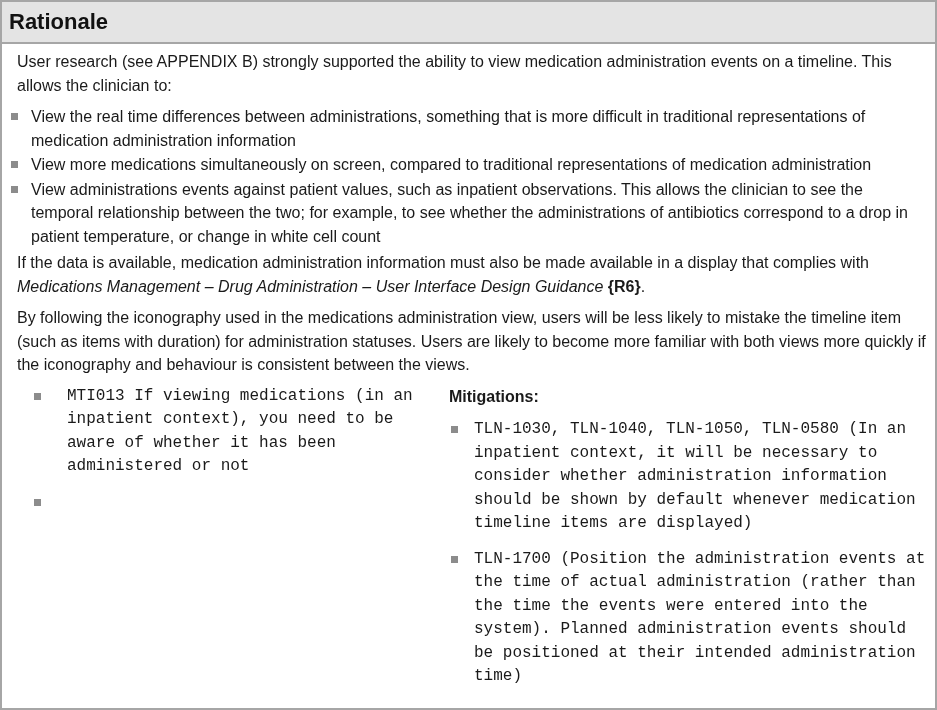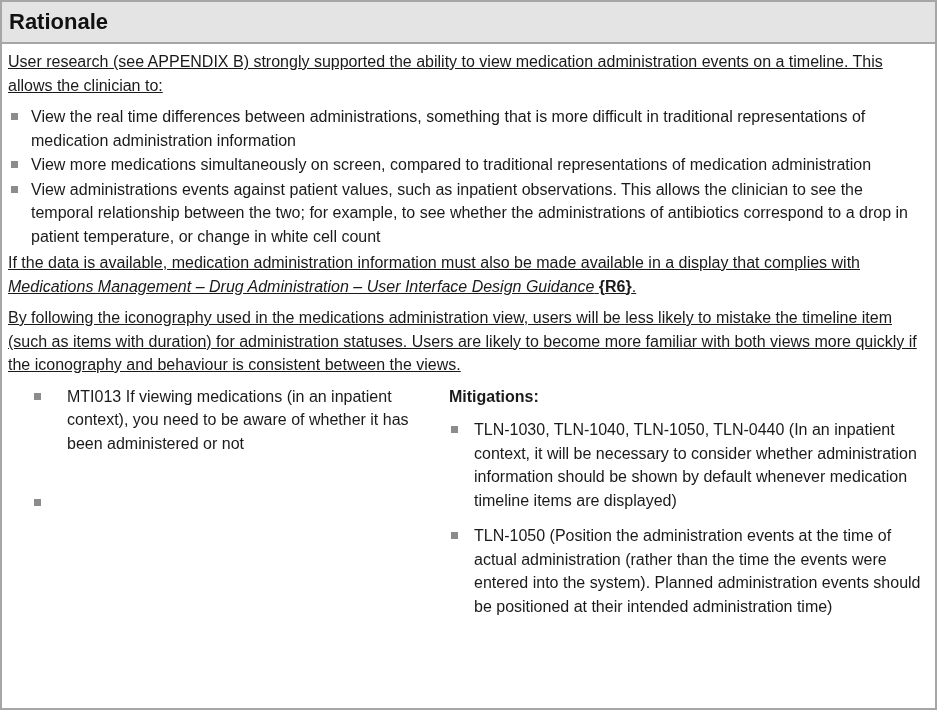--- a/index.html
+++ b/index.html
@@ -22,39 +22,39 @@
       padding-left: 7px;
     }
     .header h1 {
       margin: 0; font-size: 22px; font-weight: bold; color: #111;
       letter-spacing: 0px;
     }
     .body {
       padding: 6px 6px 0 6px;
       font-size: 16px; line-height: 23.5px;
     }
-    p { margin: 0 0 8px 0; text-decoration: underline; }
+    p { margin: 0 0 8px 9px; }
     .intro { margin-bottom: 3px; }
     ul.bullets { list-style: none; margin: 8px 0 3px 0; padding: 0; }
     ul.bullets li {
       position: relative; padding-left: 23px; margin-bottom: 1px;
     }
     .sq {
       position: absolute; left: 3px; top: 8px;
       width: 7px; height: 7px; background: #8c8c8c;
     }
     .ital { font-style: italic; }
     .bold { font-weight: bold; }
     .h-summary { font-weight: bold; margin: 8px 0 10px 0; }
     .cols { display: flex; }
     .col-left { width: 441px; }
     .col-right { width: 480px; }
     .col-head { font-weight: bold; margin-bottom: 10px; }
     .haz-list { list-style: none; margin: 0; padding: 0; }
-    .haz-list li { position: relative; margin-bottom: 12px; }
+    .haz-list li { position: relative; margin-bottom: 12px; font-family: Liberation Mono, monospace; }
     .col-left .haz-list li { padding-left: 59px; padding-right: 4px; min-height: 94px; }
     .col-left .haz-list li .sq { left: 26px; }
     .col-right .haz-list li { padding-left: 25px; min-height: 94px; }
     .col-right .haz-list li .sq { left: 2px; }
     .col-left .haz-list li.second, .col-right .haz-list li.second { min-height: 0; }
   </style>
 </head>
 <body>
 
 <div class="panel">
@@ -89,23 +89,23 @@
           <li class="second">
             <span class="sq"></span>
           </li>
         </ul>
       </div>
       <div class="col-right">
         <div class="col-head">Mitigations:</div>
         <ul class="haz-list">
           <li>
             <span class="sq"></span>
-            <span>TLN-1030, TLN-1040, TLN-1050, TLN-0440 (In an inpatient context, it will be necessary to consider whether administration information should be shown by default whenever medication timeline items are displayed)</span>
+            <span>TLN-1030, TLN-1040, TLN-1050, TLN-0580 (In an inpatient context, it will be necessary to consider whether administration information should be shown by default whenever medication timeline items are displayed)</span>
           </li>
           <li class="second">
             <span class="sq"></span>
-            <span>TLN-1050 (Position the administration events at the time of actual administration (rather than the time the events were entered into the system). Planned administration events should be positioned at their intended administration time)</span>
+            <span>TLN-1700 (Position the administration events at the time of actual administration (rather than the time the events were entered into the system). Planned administration events should be positioned at their intended administration time)</span>
           </li>
         </ul>
       </div>
     </div>
   </div>
 </div>
 
 </body></html>

